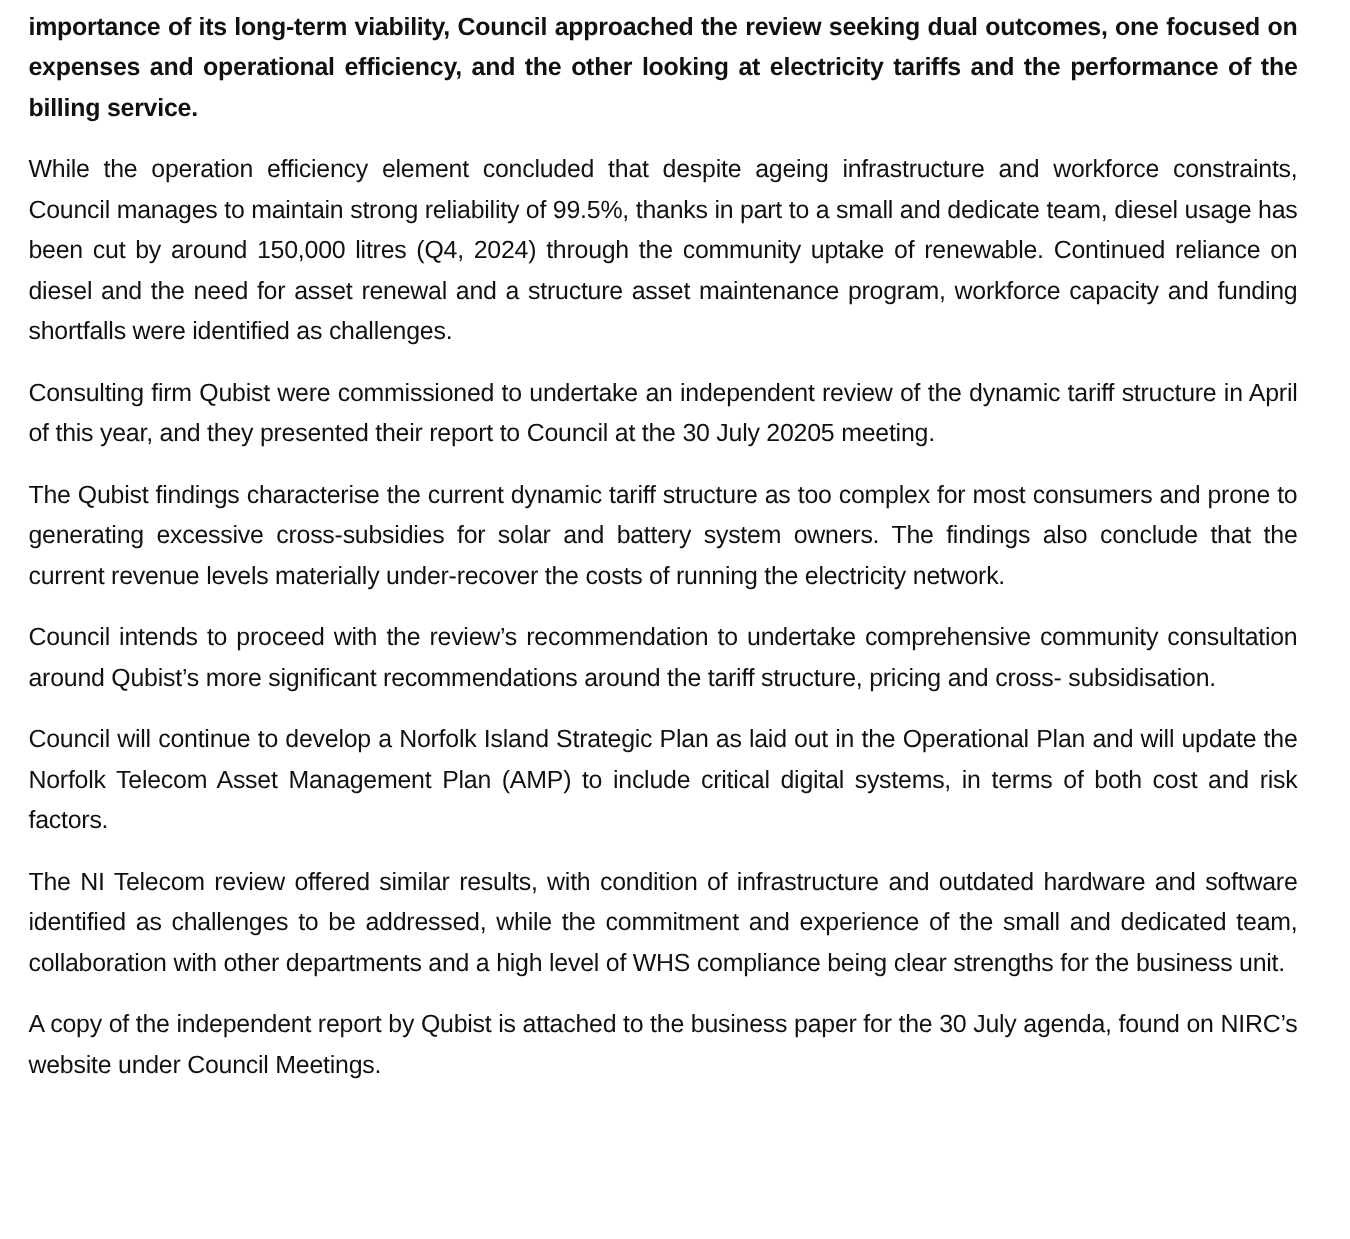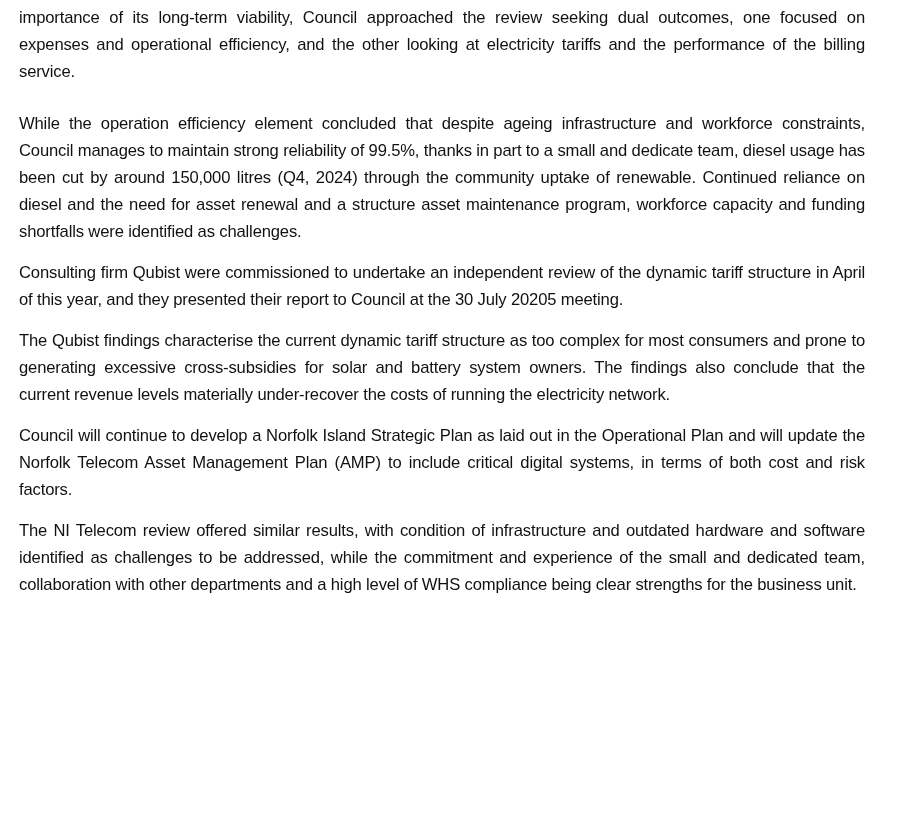--- a/index.html
+++ b/index.html
@@ -23,25 +23,27 @@
       line-height: 27px;
       color: #111111;
       letter-spacing: -0.15px;
       word-spacing: 0px;
     }
     .doc p {
       margin: 0 0 14px 0;
       text-align: justify;
       text-align-last: left;
     }
-    .doc p.first { margin-bottom: 25px; }
+    .doc p.first { margin-bottom: 14px; font-weight: bold; }
   </style>
 </head>
 <body>
 
 <div class="doc">
   <p class="first">importance of its long-term viability, Council approached the review seeking dual outcomes, one focused on expenses and operational efficiency, and the other looking at electricity tariffs and the performance of the billing service.</p>
   <p>While the operation efficiency element concluded that despite ageing infrastructure and workforce constraints, Council manages to maintain strong reliability of 99.5%, thanks in part to a small and dedicate team, diesel usage has been cut by around 150,000  litres (Q4, 2024) through the community uptake of renewable.  Continued reliance on diesel and the need for asset renewal and a structure asset maintenance program, workforce capacity and funding shortfalls were identified as challenges.</p>
   <p>Consulting firm Qubist were commissioned to undertake an independent review of the dynamic tariff structure in April of this year, and they presented their report to Council at the 30 July 20205 meeting.</p>
   <p>The Qubist findings characterise the current dynamic tariff structure as too complex for most consumers and prone to generating excessive cross-subsidies for solar and battery system owners. The findings also conclude that the current revenue levels materially under-recover the costs of running  the  electricity  network.</p>
+  <p>Council intends to proceed with the review’s recommendation to undertake comprehensive community consultation around Qubist’s more significant recommendations  around  the  tariff structure,  pricing  and  cross- subsidisation.</p>
   <p>Council will continue to develop a Norfolk Island Strategic Plan as laid out in the Operational Plan and will update the Norfolk Telecom Asset Management Plan (AMP) to include critical digital systems, in terms of both cost and risk factors.</p>
   <p>The NI Telecom review offered similar results, with condition of infrastructure and outdated hardware and software identified as challenges to be addressed, while the commitment and experience of the small and dedicated team, collaboration with other departments and a high level of WHS compliance being clear strengths for the business unit.</p>
+  <p>A copy of the independent report by Qubist is attached to the business paper for the 30 July agenda, found on NIRC’s website under Council Meetings.</p>
 </div>
 
 </body></html>

